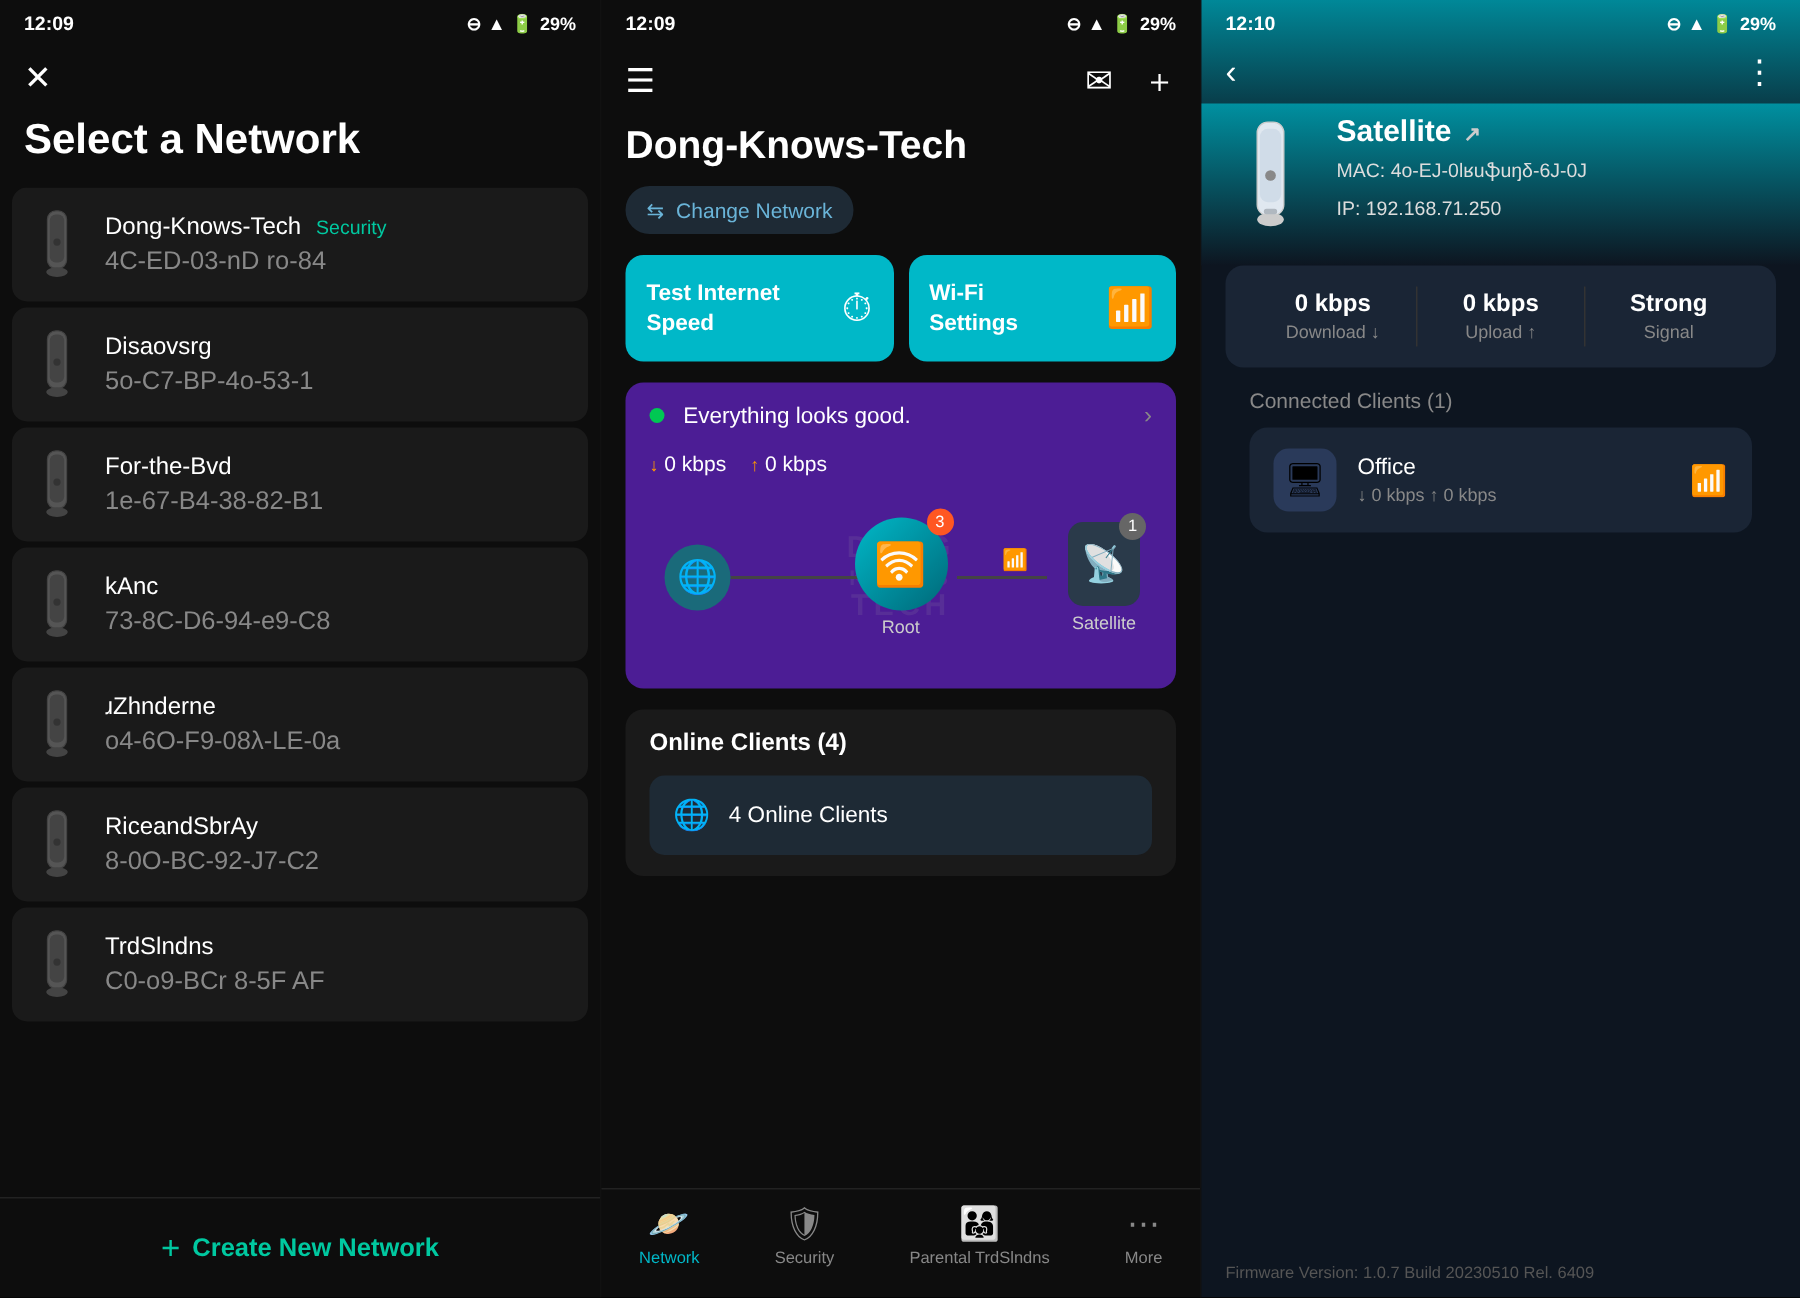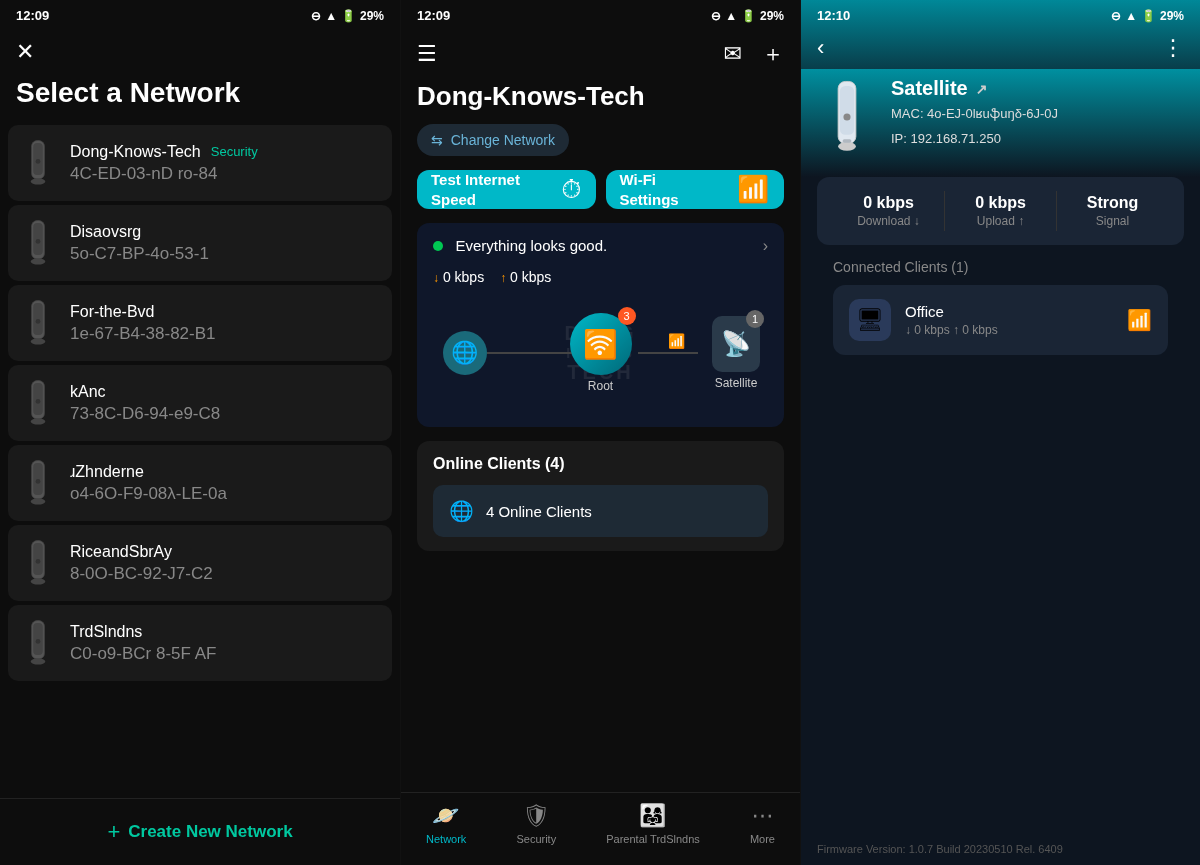--- a/index.html
+++ b/index.html
@@ -179,41 +179,41 @@
     .action-buttons {
       display: flex;
       gap: 10px;
       padding: 0 16px;
       margin-bottom: 14px;
     }
     .action-btn {
       flex: 1;
       background: #00b8c8;
       border-radius: 12px;
-      padding: 0 14px;
+      padding: 16px 14px;
       display: flex;
       align-items: center;
       justify-content: space-between;
       cursor: pointer;
       border: none;
     }
     .action-btn-text {
       color: #fff;
       font-size: 15px;
       font-weight: 600;
       text-align: left;
       line-height: 1.3;
     }
     .action-btn-icon {
       color: #fff;
       font-size: 26px;
     }
     .status-card {
       margin: 0 16px 14px 16px;
-      background: #0f172a;
+      background: #4c1d95;
       border-radius: 12px;
       padding: 14px 16px;
     }
     .status-top {
       display: flex;
       align-items: center;
       justify-content: space-between;
       margin-bottom: 14px;
     }
     .status-dot {

